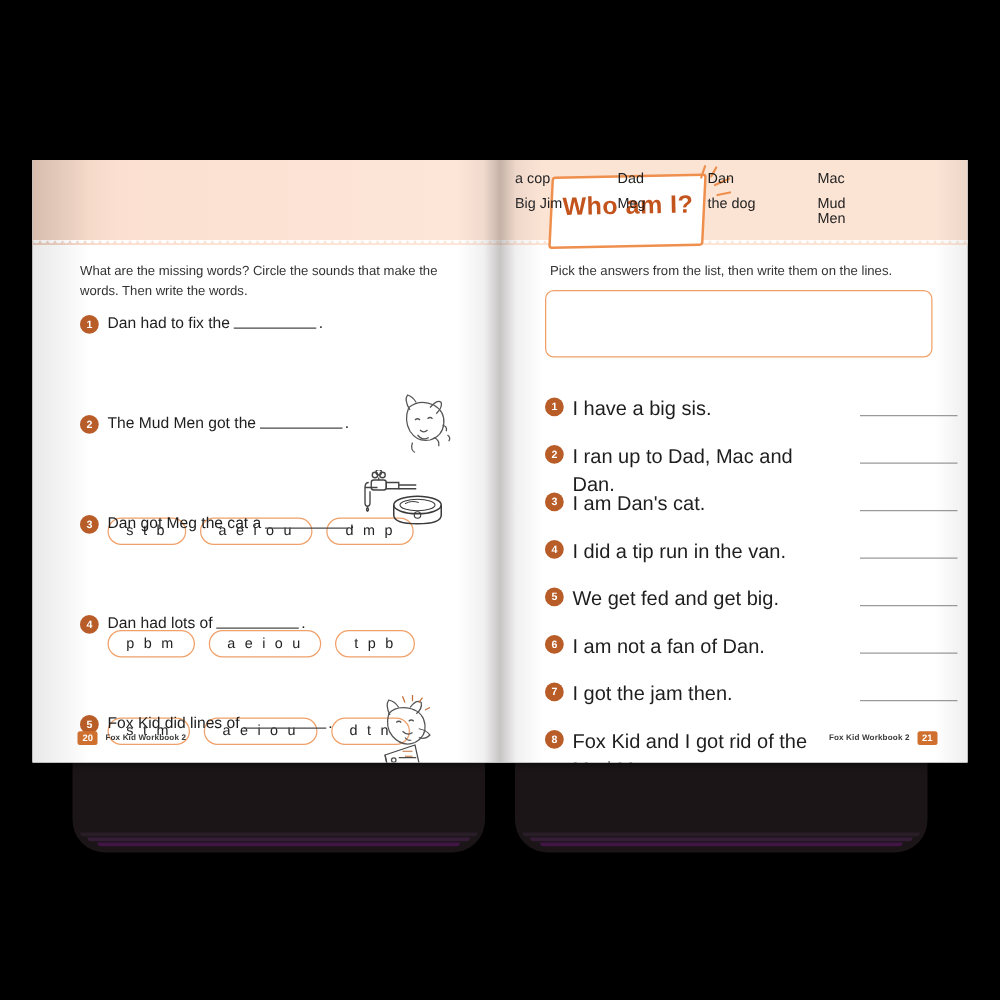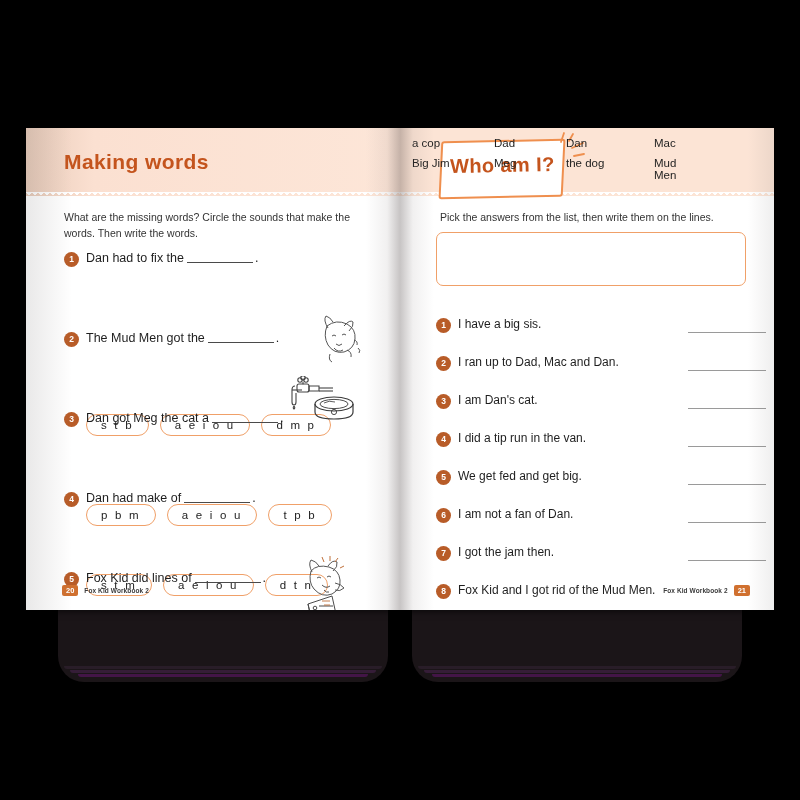--- a/index.html
+++ b/index.html
@@ -202,21 +202,21 @@
     row-gap: 8px;
     font-size: 11.5px;
     color: #1e1e1e;
   }
 
   
   .a-row { position: absolute; left: 36px; width: 330px; }
   .a-text {
     position: absolute;
     left: 22px; top: -2px;
-    font-size: 12px;
+    font-size: 16px;
     color: #1e1e1e;
     line-height: 1.45;
     width: 210px;
   }
   .answer-line {
     position: absolute;
     width: 78px;
     border-bottom: 1px solid #9a9a9a;
   }
 
@@ -264,21 +264,20 @@
   <div class="cover-edge edge-r3"></div>
 
   <div class="spread">
 
     <div class="page page-left">
 
       <div class="header-band with-fade">
         <div class="scallop"></div>
       </div>
 
-      <div class="page-title">Making words</div>
 
       <div class="instructions instructions-left">What are the missing words? Circle the sounds that make the words. Then write the words.</div>
 
       <div class="q-row" style="top:124px;">
         <div class="num-badge">1</div>
         <div class="q-text">
           <span>Dan had to fix the</span><span class="blank-inline"></span><span>.</span>
         </div>
       </div>
       <svg class="illus" style="left:258px; top:248px;" width="52" height="34" viewBox="0 0 52 34">
@@ -346,21 +345,21 @@
       </svg>
       <div class="pill-row" style="top:446px;">
         <div class="pill">s t m</div>
         <div class="pill">a e i o u</div>
         <div class="pill">d t n</div>
       </div>
 
       <div class="q-row" style="top:364px;">
         <div class="num-badge">4</div>
         <div class="q-text">
-          <span>Dan had make of</span><span class="blank-inline"></span><span>.</span>
+          <span>Dan had lots of</span><span class="blank-inline"></span><span>.</span>
         </div>
       </div>
       <svg class="illus" style="left:272px; top:466px;" width="46" height="50" viewBox="0 0 46 50">
         <g fill="none" stroke="#4a4a4a" stroke-width="1">
           <path d="M10 10 L34 2 L42 38 L18 46 z"></path>
           <path d="M10 10 L18 46"></path>
           <circle cx="17" cy="14" r="1.8"></circle>
             <path d="M21 12 h14"></path>
           <circle cx="19" cy="21" r="1.8"></circle>
             <path d="M23 19 h14"></path>

